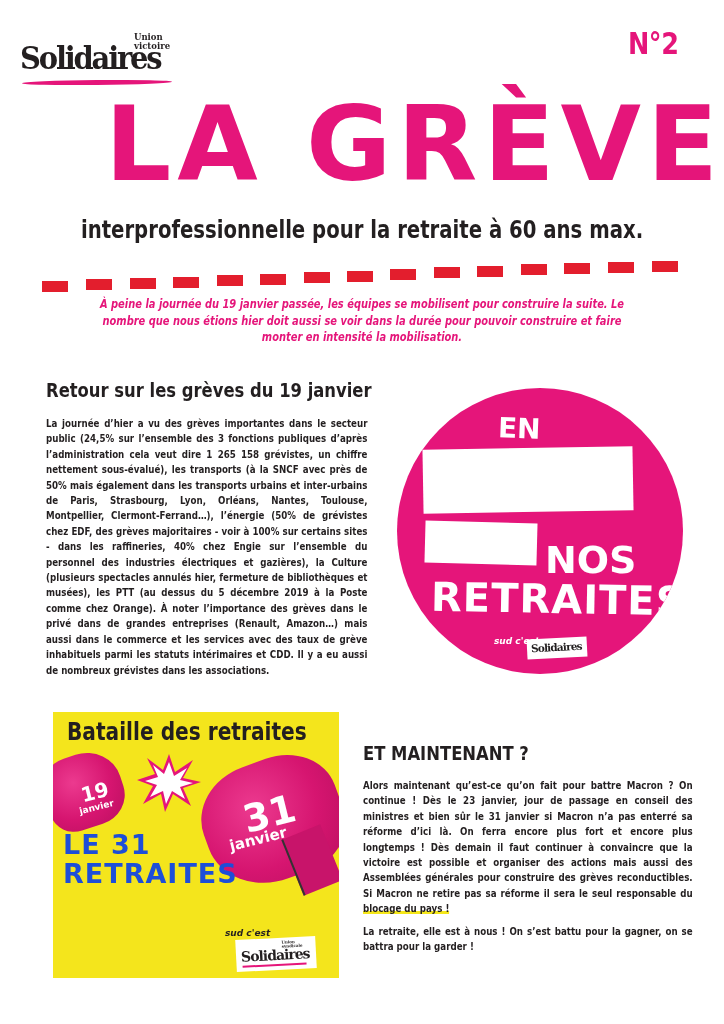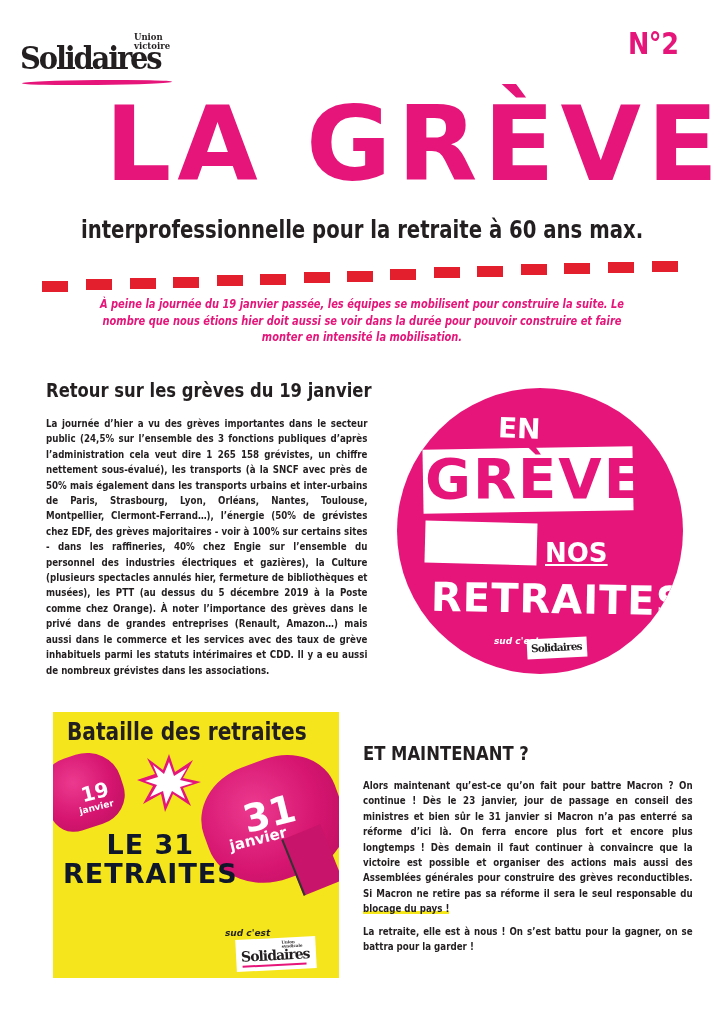--- a/index.html
+++ b/index.html
@@ -43,40 +43,40 @@
   .hl { background: linear-gradient(to top, #f5e71a 0, #f5e71a 3px, transparent 3px); }
 
   
   .circle { left: 397px; top: 388px; width: 286px; height: 286px; border-radius: 50%; background: #e5157a; overflow: hidden; }
   .c-txt { position: absolute; font-family: "DejaVu Sans", sans-serif; font-weight: bold; color: #ffffff; white-space: nowrap; }
   .c-en { left: 101px; top: 24px; font-size: 28px; transform: rotate(2deg); }
   .c-greve-box { position: absolute; left: 26px; top: 60px; width: 210px; height: 64px; background: #ffffff; transform: rotate(-1deg); }
   .c-greve { left: 28px; top: 58px; width: 208px; text-align: center; font-size: 56px; color: #e5157a; letter-spacing: 2px; }
   .c-pour-box { position: absolute; left: 28px; top: 134px; width: 112px; height: 42px; background: #ffffff; transform: rotate(1.5deg); }
   .c-pour { left: 32px; top: 132px; font-size: 34px; color: #e5157a; letter-spacing: 1px; }
-  .c-nos { left: 148px; top: 150px; font-size: 26px; text-decoration: underline; }
+  .c-nos { left: 148px; top: 150px; font-size: 38px; }
   .c-retraites { left: 34px; top: 188px; font-size: 40px; letter-spacing: 1px; transform: rotate(1deg); }
   .c-sud { left: 97px; top: 248px; font-size: 9px; font-style: italic; }
   .c-logo { position: absolute; left: 130px; top: 250px; width: 60px; height: 20px; background: #ffffff; transform: rotate(-3deg); }
   .c-logo span { position: absolute; left: 4px; top: 3px; font-family: "DejaVu Serif", serif; font-weight: bold; font-size: 10.5px; letter-spacing: -0.8px; color: #231f20; }
 
   
   .ybox { left: 53px; top: 712px; width: 286px; height: 266px; background: #f4e51c; overflow: hidden; }
   .y-title { position: absolute; left: 14px; top: 6px; font-family: "DejaVu Sans", sans-serif; font-weight: bold; font-size: 24px; color: #231f20; transform: scaleX(0.84); transform-origin: left top; white-space: nowrap; }
   .glove { position: absolute; background: radial-gradient(circle at 40% 35%, #ec3a8f 0%, #d61570 55%, #b80f5e 100%); }
   .glove-small { left: -8px; top: 42px; width: 78px; height: 74px; border-radius: 38% 46% 40% 32%; transform: rotate(-18deg); }
   .glove-big { left: 150px; top: 48px; width: 140px; height: 120px; border-radius: 42% 40% 38% 46%; transform: rotate(-20deg); }
   .glove-cuff { position: absolute; left: 238px; top: 118px; width: 40px; height: 60px; background: #c8146a; border-left: 2px solid #333; transform: rotate(-22deg); }
   .g-num { position: absolute; font-family: "DejaVu Sans", sans-serif; font-weight: bold; color: #ffffff; }
   .g19 { left: 28px; top: 68px; font-size: 20px; transform: rotate(-14deg); }
   .gj19 { left: 26px; top: 90px; font-size: 9px; transform: rotate(-14deg); }
   .g31 { left: 190px; top: 80px; font-size: 38px; transform: rotate(-14deg); }
   .gj31 { left: 176px; top: 118px; font-size: 15px; transform: rotate(-14deg); }
   .burst { position: absolute; left: 82px; top: 40px; width: 68px; height: 62px; }
-  .y-slogan { position: absolute; left: 10px; top: 118px; font-family: "DejaVu Sans", sans-serif; font-weight: bold; color: #0f172a; font-size: 27px; line-height: 29px; letter-spacing: 1px; white-space: nowrap; text-align: center; }
+  .y-slogan { position: absolute; left: 10px; top: 118px; font-family: "DejaVu Sans", sans-serif; font-weight: bold; color: #1d4ed8; font-size: 27px; line-height: 29px; letter-spacing: 1px; white-space: nowrap; }
   .y-sud { position: absolute; left: 172px; top: 216px; font-family: "DejaVu Sans", sans-serif; font-style: italic; font-weight: bold; font-size: 9px; color: #231f20; }
   .y-logo { position: absolute; left: 183px; top: 226px; width: 80px; height: 32px; background: #ffffff; transform: rotate(-3deg); }
   .y-logo .u { position: absolute; left: 46px; top: 3px; font-family: "DejaVu Serif", serif; font-weight: bold; font-size: 4px; line-height: 4px; }
   .y-logo .w { position: absolute; left: 5px; top: 9px; font-family: "DejaVu Serif", serif; font-weight: bold; font-size: 14px; letter-spacing: -1px; }
   .y-logo .s { position: absolute; left: 6px; top: 26px; width: 64px; height: 2px; background: #e5157a; }
 </style>
 </head>
 <body>
 
 <div class="abs logo">
@@ -113,21 +113,20 @@
 </div>
 
 <div class="abs intro">À peine la journée du 19 janvier passée, les équipes se mobilisent pour construire la suite. Le nombre que nous étions hier doit aussi se voir dans la durée pour pouvoir construire et faire monter en intensité la mobilisation.</div>
 
 <div class="abs h2 h-retour">Retour sur les grèves du 19 janvier</div>
 <div class="abs body-text p-retour">La journée d’hier a vu des grèves importantes dans le secteur public (24,5% sur l’ensemble des 3 fonctions publiques d’après l’administration cela veut dire 1 265 158 grévistes, un chiffre nettement sous-évalué), les transports (à la SNCF avec près de 50%  mais également dans les transports urbains et inter-urbains de Paris, Strasbourg, Lyon, Orléans, Nantes, Toulouse, Montpellier, Clermont-Ferrand…), l’énergie (50% de grévistes chez EDF, des grèves majoritaires - voir à 100% sur certains sites - dans les raffineries, 40% chez Engie sur l’ensemble du personnel des industries électriques et gazières), la Culture (plusieurs spectacles annulés hier, fermeture de bibliothèques et musées), les PTT (au dessus du 5 décembre 2019 à la Poste comme chez Orange). À noter l’importance des grèves dans le privé dans de grandes entreprises (Renault, Amazon…) mais aussi dans le commerce et les services avec des taux de grève inhabituels parmi les statuts intérimaires et CDD. Il y a eu aussi de nombreux grévistes dans les associations.</div>
 
 <div class="abs circle">
   <div class="c-txt c-en">EN</div>
   <div class="c-greve-box"></div>
-  <div class="c-txt c-greve">GRÈVE</div>
   <div class="c-pour-box"></div>
   <div class="c-txt c-nos">NOS</div>
   <div class="c-txt c-retraites">RETRAITES</div>
   <div class="c-txt c-sud">sud c'est</div>
   <div class="c-logo">
     <span>Solidaires</span>
   </div>
 </div>
 
 <div class="abs ybox">

